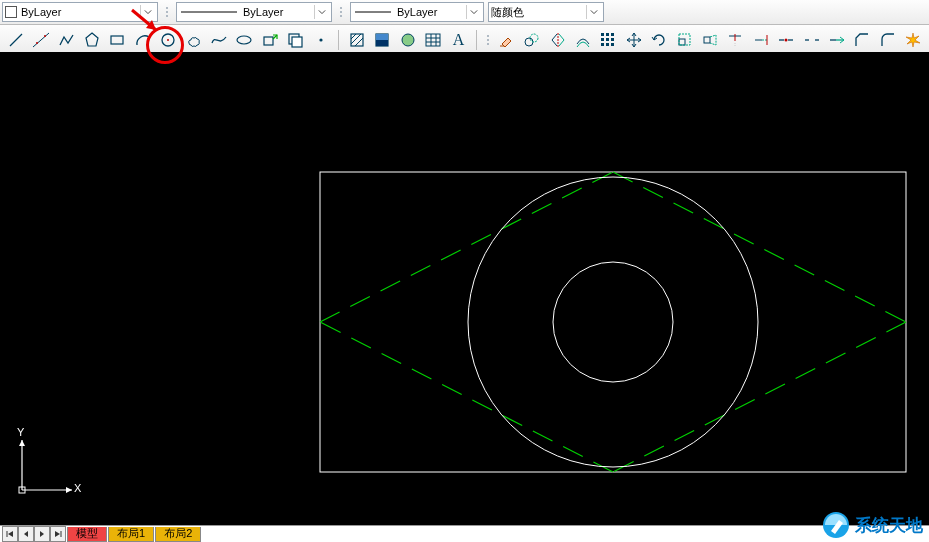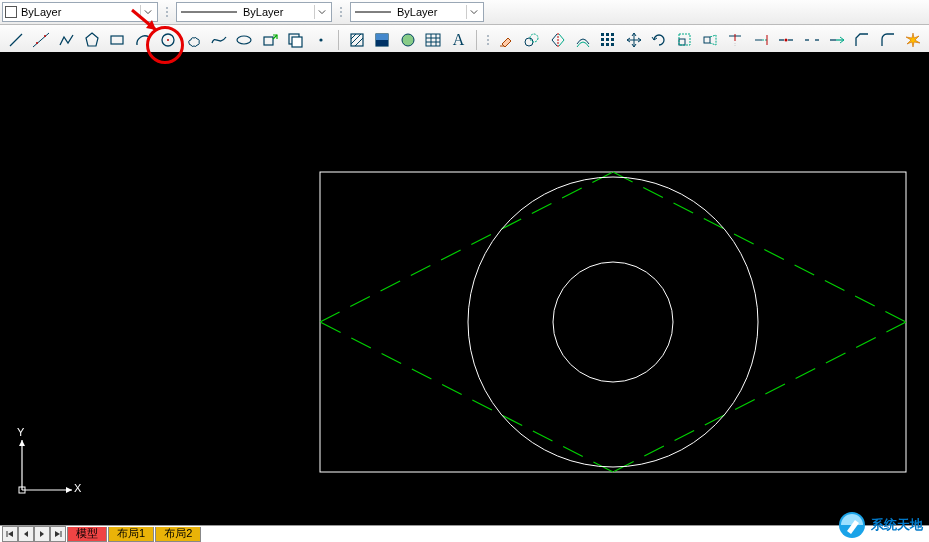--- a/index.html
+++ b/index.html
@@ -163,21 +163,21 @@
     right: 6px;
     bottom: 2px;
     display: flex;
     align-items: center;
     gap: 4px;
     z-index: 10;
   }
   .watermark .txt {
     color: #0078c8;
     font-weight: bold;
-    font-size: 13px;
+    font-size: 17px;
     font-family: "Microsoft YaHei", sans-serif;
     white-space: nowrap;
   }
   .annotation-circle {
     position: absolute;
     width: 32px;
     height: 32px;
     border: 3px solid #e60000;
     border-radius: 50%;
     left: 146px;
@@ -245,20 +245,28 @@
         </svg>
     </span>
     <span class="text">ByLayer</span>
     <span class="arrow">
       <svg viewBox="0 0 10 10">
           <path d="M1 3 L5 7 L9 3" fill="none" stroke="#444" stroke-width="1.2"></path>
         </svg>
     </span>
   </div>
 
+  <div class="combo" style="width:110px">
+    <span class="text">随颜色</span>
+    <span class="arrow">
+      <svg viewBox="0 0 10 10">
+          <path d="M1 3 L5 7 L9 3" fill="none" stroke="#444" stroke-width="1.2"></path>
+        </svg>
+    </span>
+  </div>
 </div>
 
 <div class="toolbar-row">
 
   <div class="tool-btn" title="Line">
       <svg viewBox="0 0 18 18">
         <line x1="3" y1="15" x2="15" y2="3" stroke="#004060" stroke-width="1.3"></line>
       </svg>
     </div>
   <div class="tool-btn" title="Construction Line">

